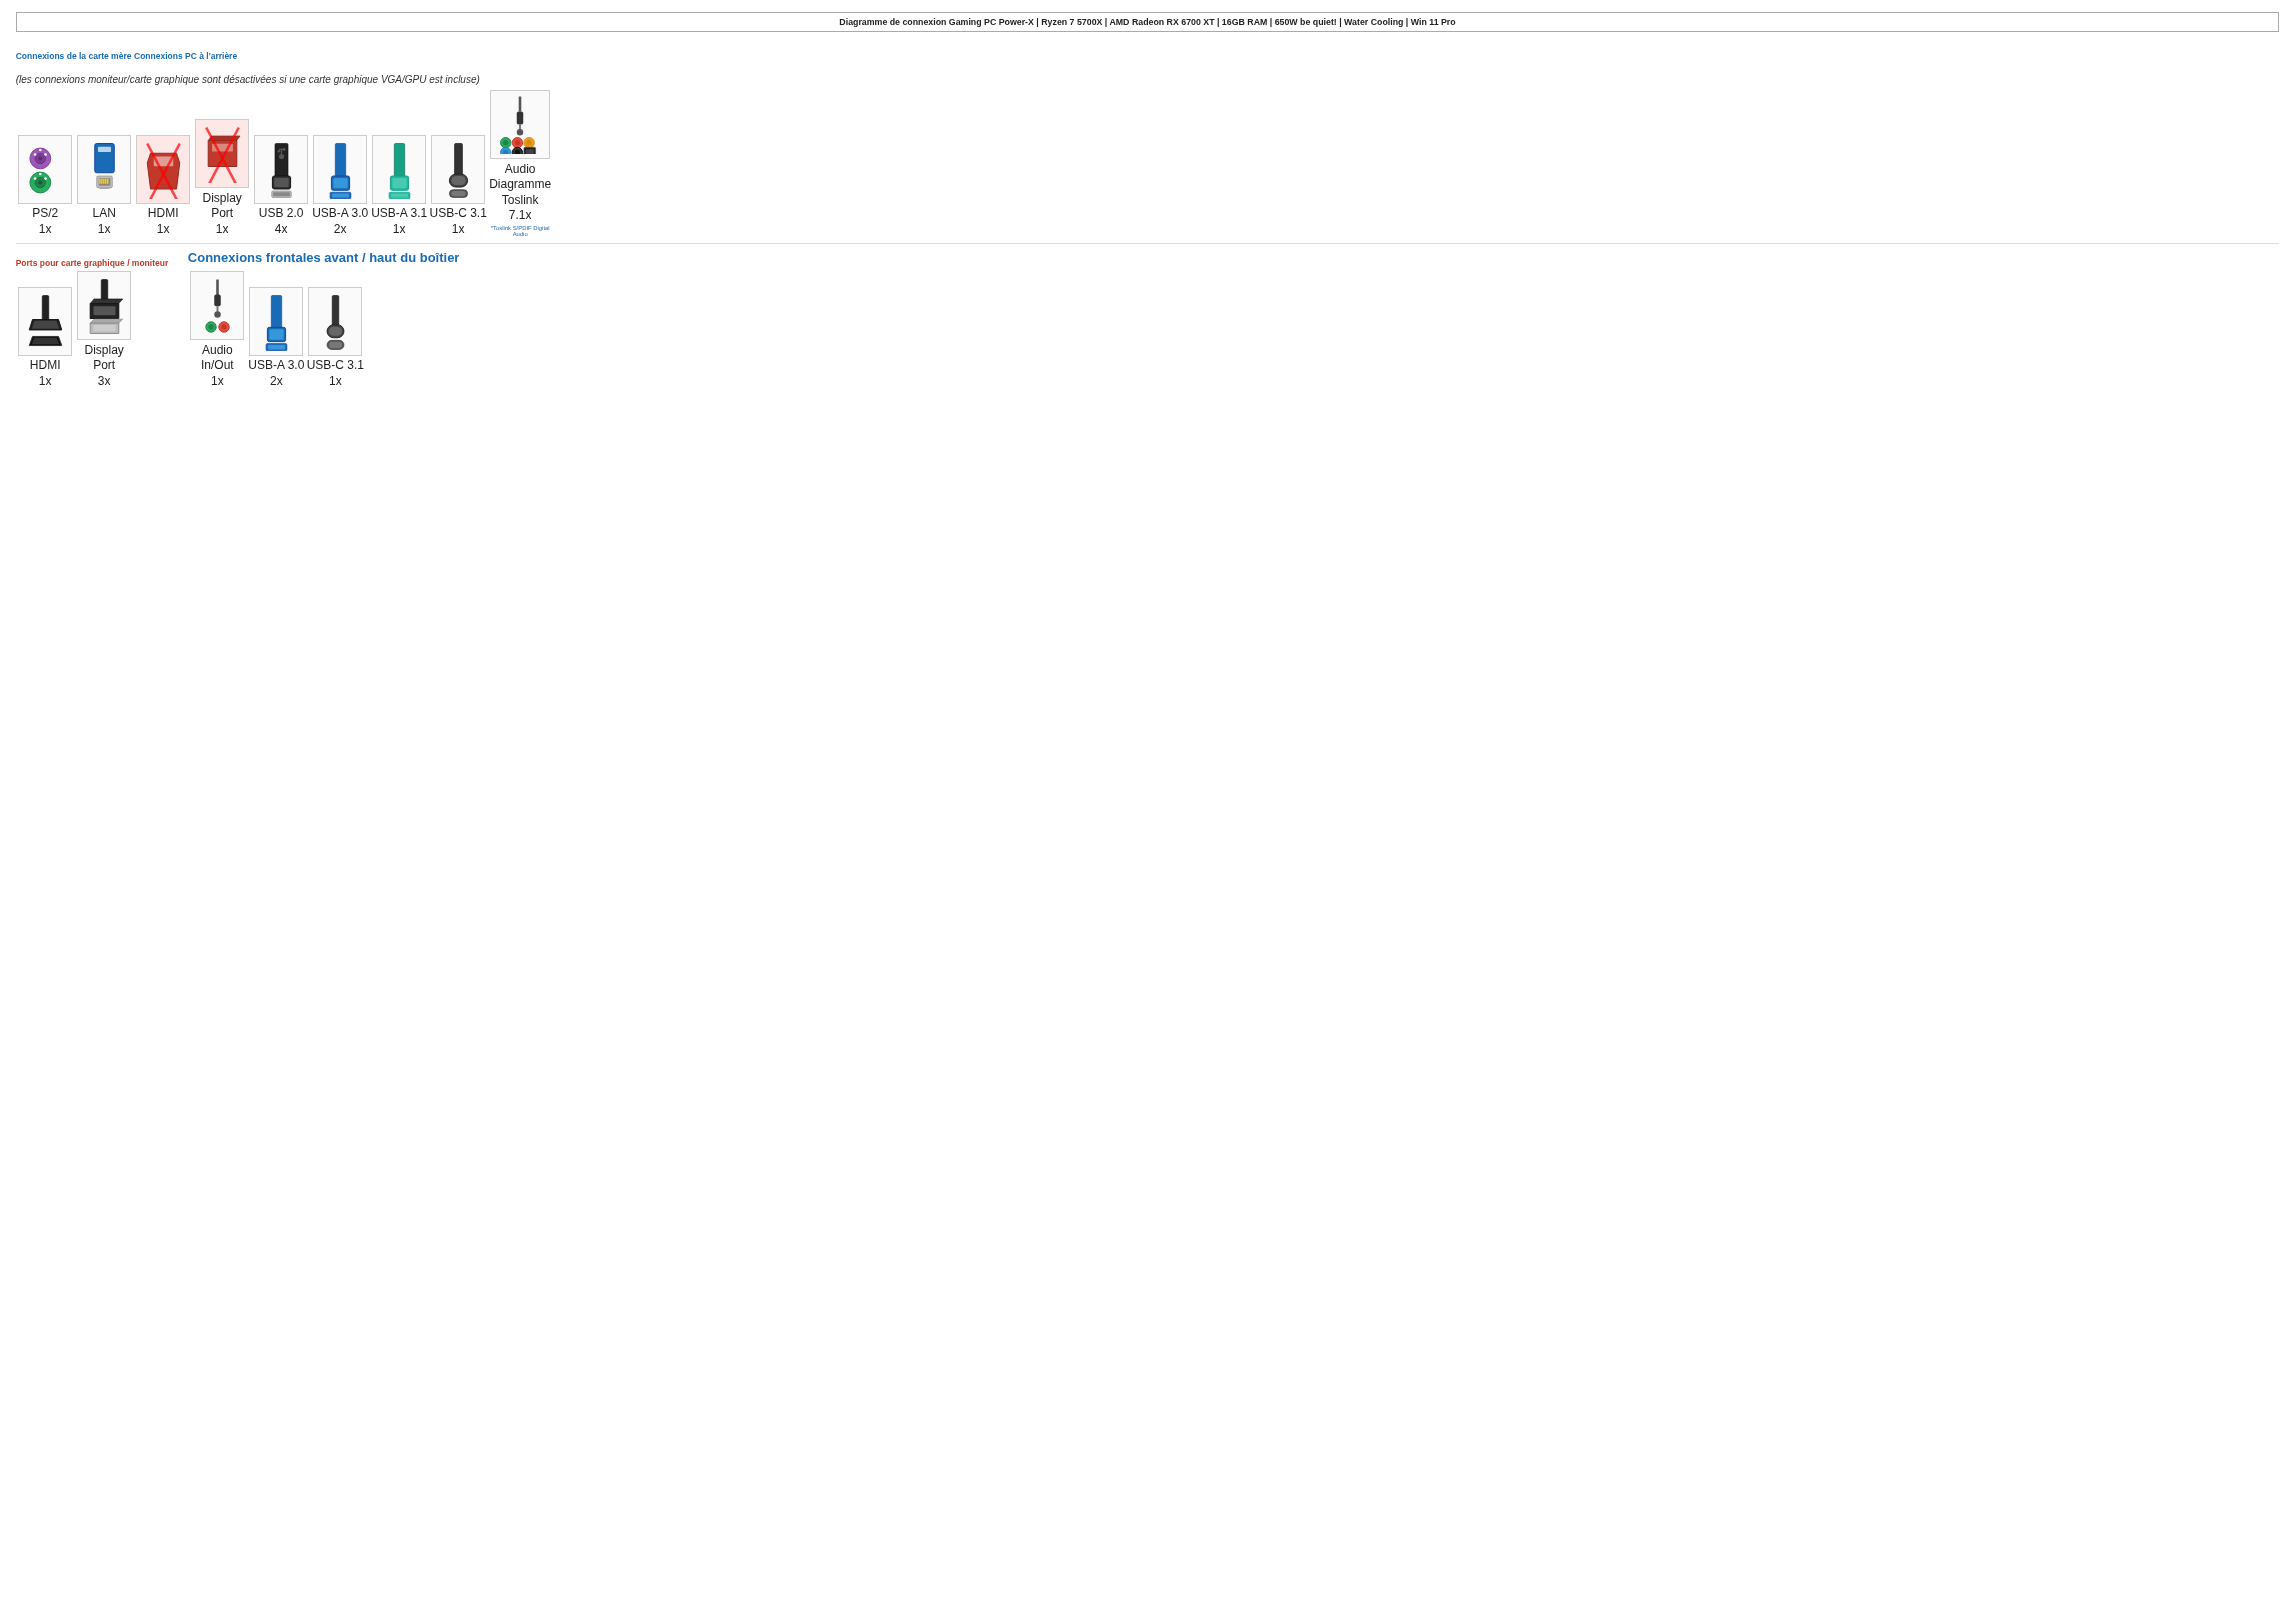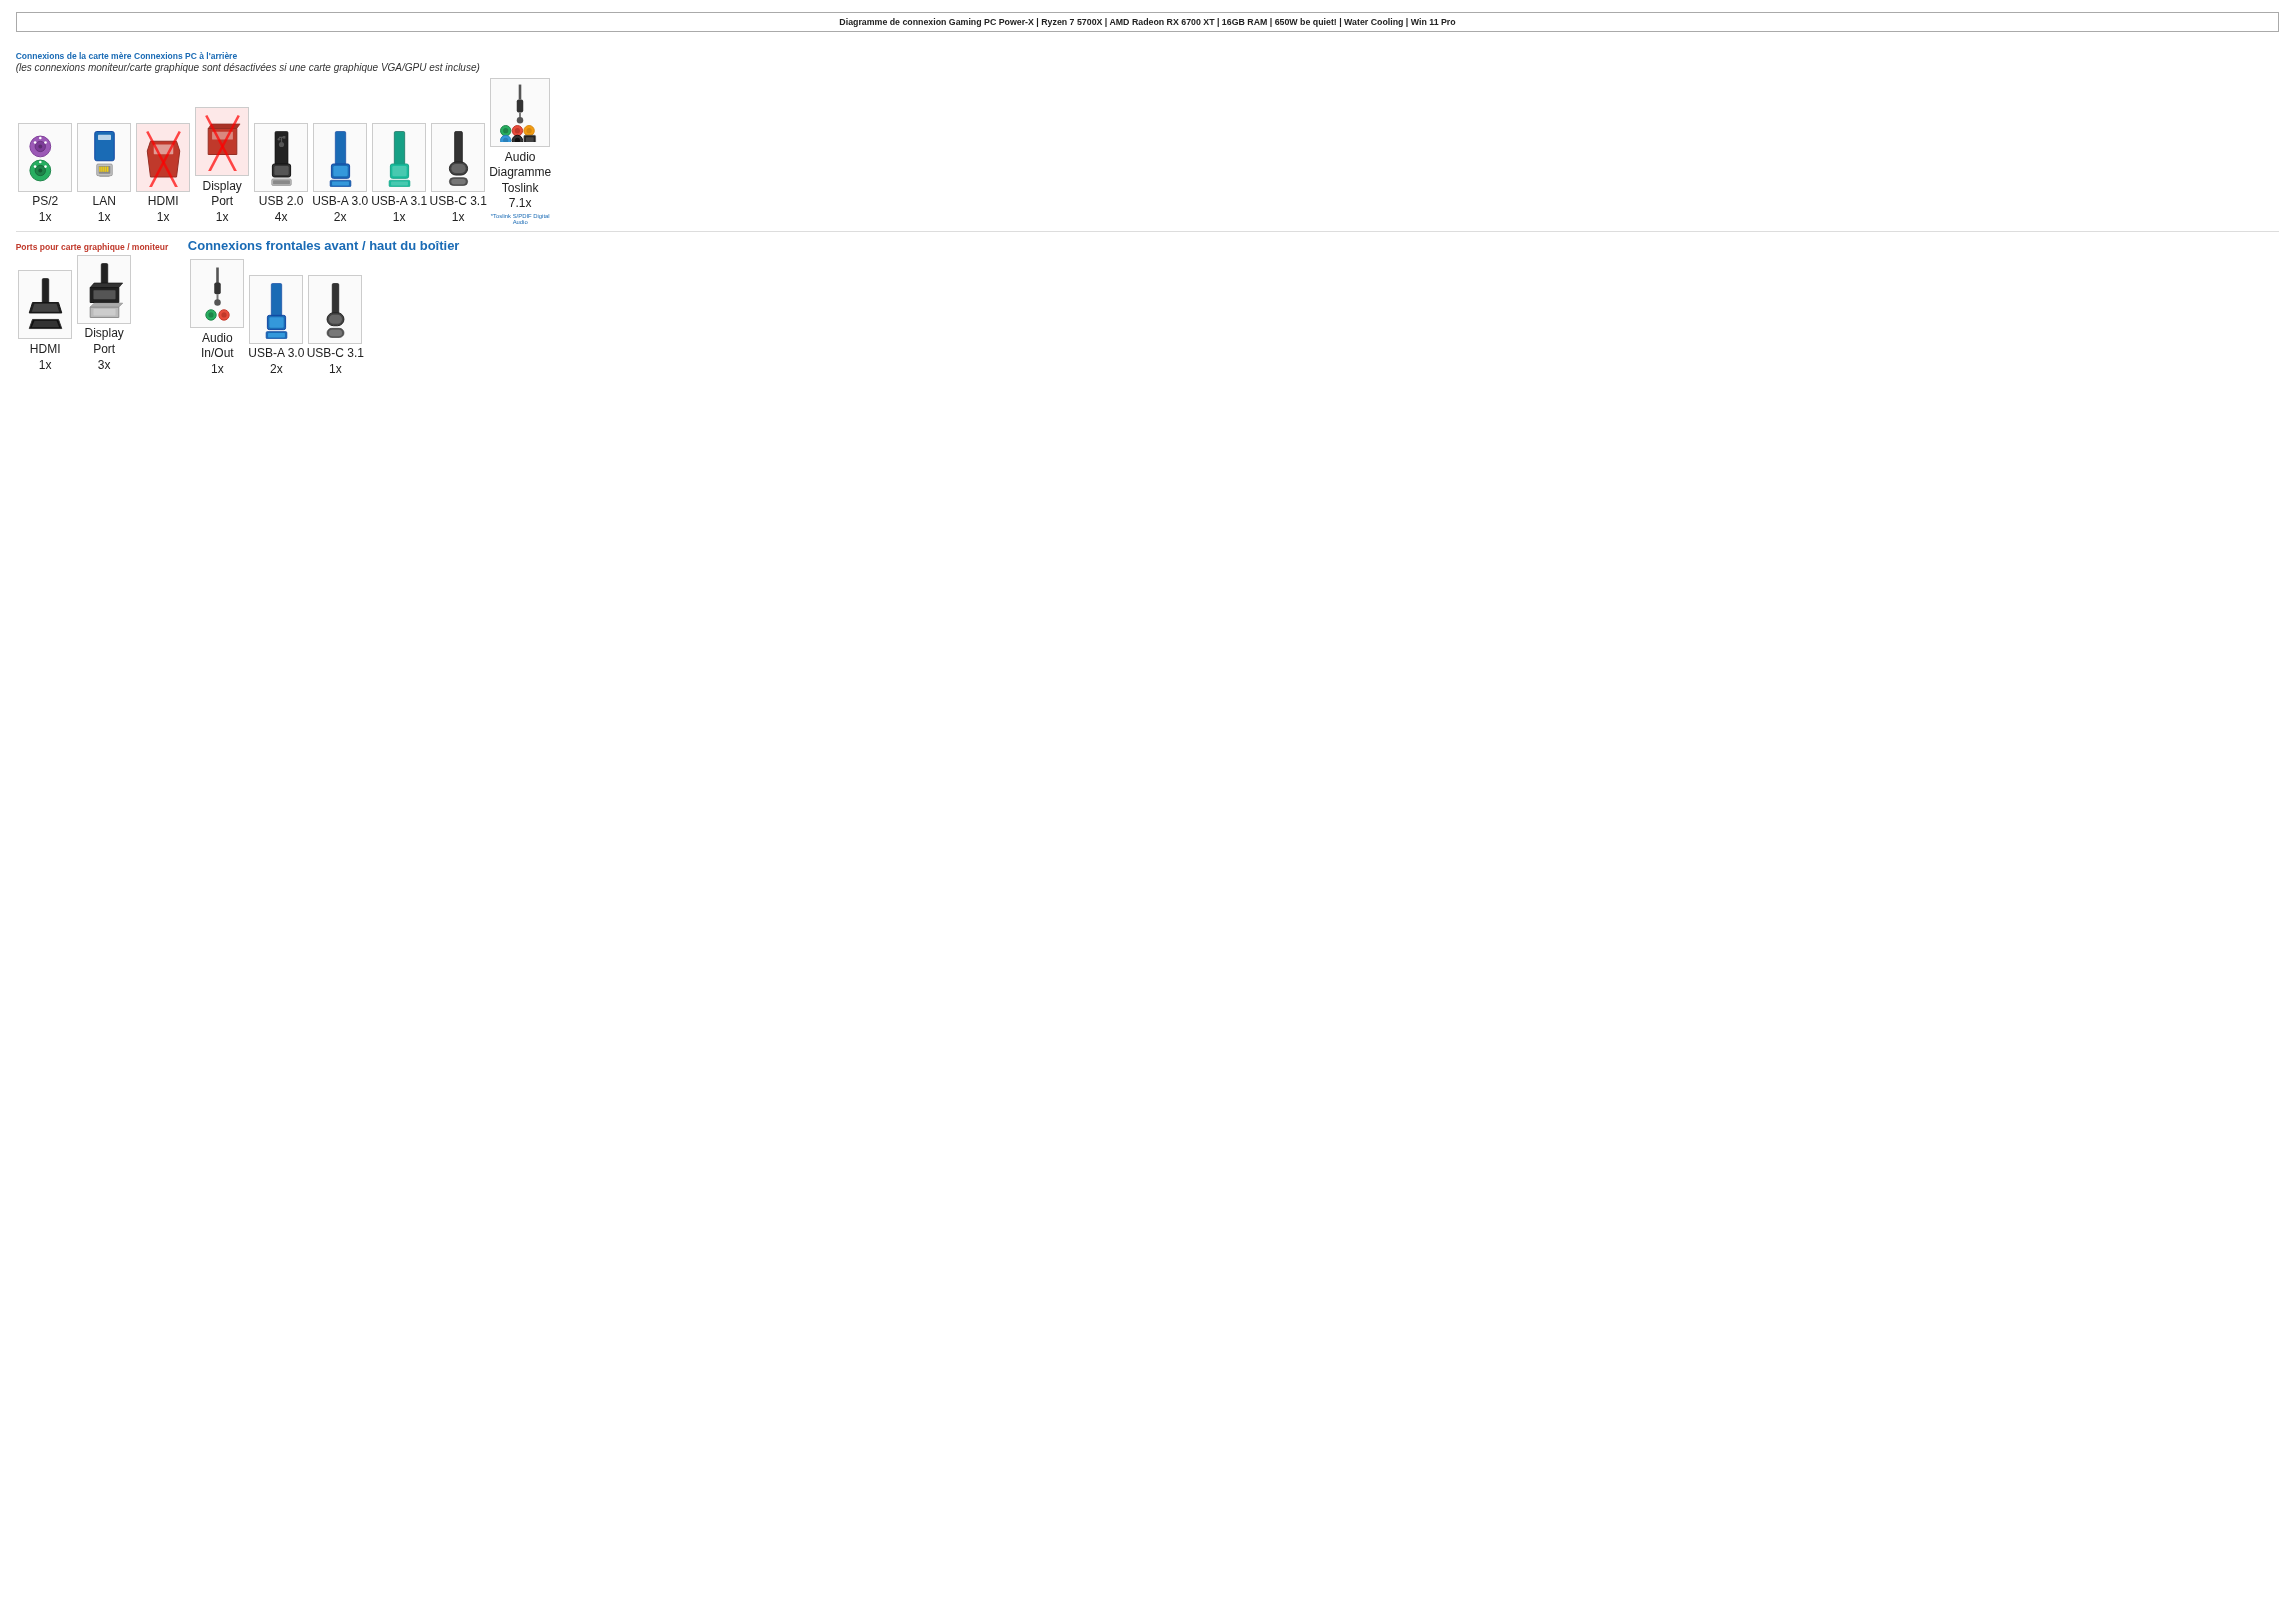--- a/index.html
+++ b/index.html
@@ -15,21 +15,21 @@
       font-size: 8.8px;
       text-align: center;
       border: 1px solid #aaa;
       padding: 3.9px 6.5px;
       margin-bottom: 19px;
     }
     .section-header {
       font-weight: bold;
       color: #1a6bb5;
       font-size: 8.5px;
-      margin-bottom: 0;
+      margin-bottom: 12px;
       display: inline;
     }
     .section-subtitle {
       font-style: italic;
       font-size: 10px;
       color: #333;
       margin-bottom: 5.2px;
     }
     .connectors-row {
       display: flex;
@@ -64,21 +64,21 @@
     .connector-label {
       text-align: center;
       font-size: 12px;
       line-height: 1.3;
     }
     .connector-label .name { font-weight: normal; }
     .connector-label .count { font-weight: normal; }
     .section-row {
       display: flex;
       flex-direction: row;
-      align-items: center;
+      align-items: flex-end;
       gap: 19.6px;
       margin-top: 6.5px;
     }
     .section-block { flex: none; }
     .section-title-orange {
       font-weight: bold;
       color: #c0392b;
       font-size: 8.5px;
       margin-bottom: 2.6px;
     }

